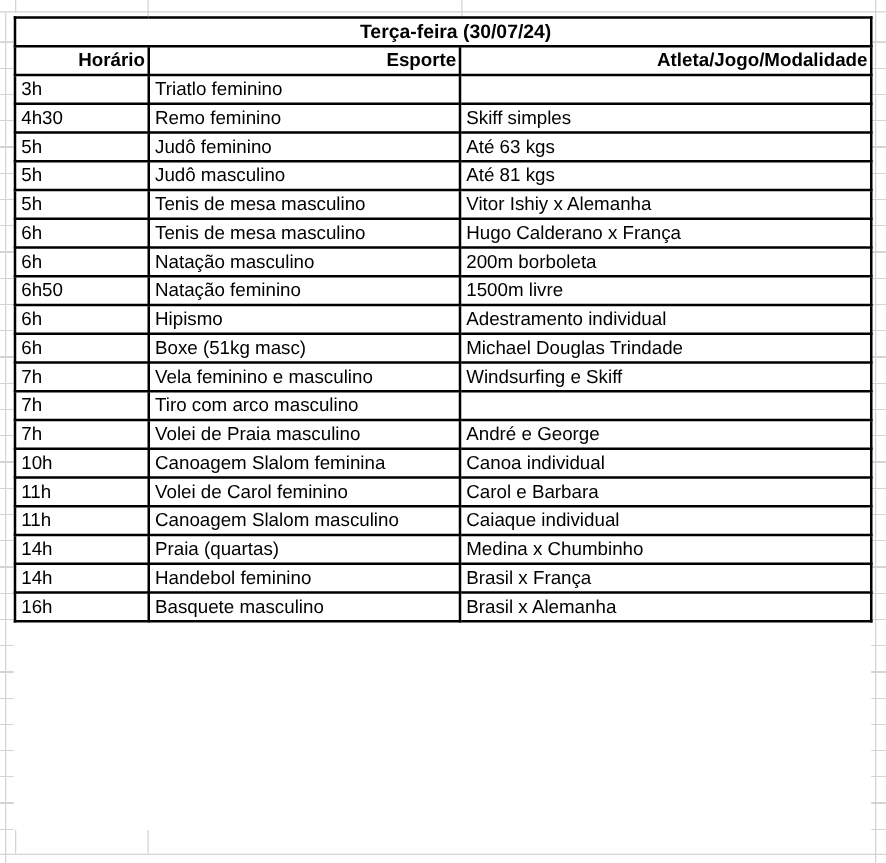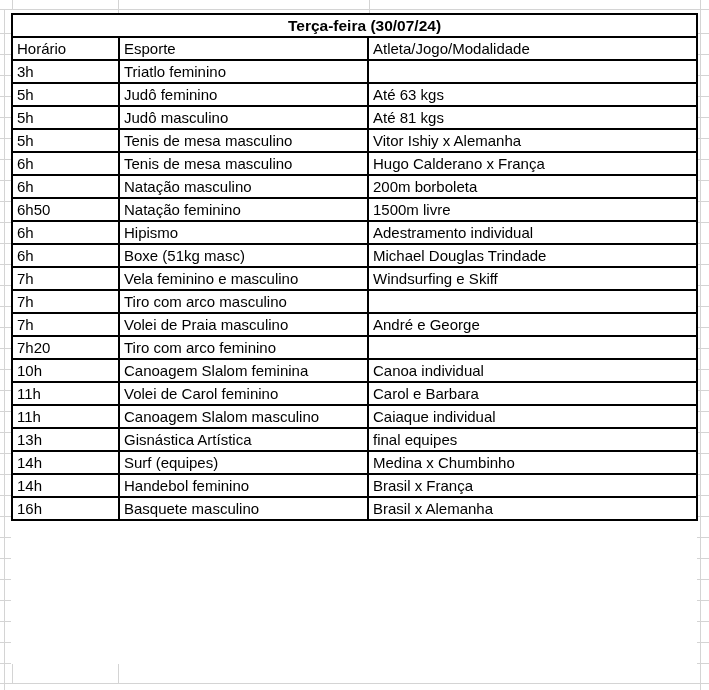--- a/index.html
+++ b/index.html
@@ -42,21 +42,21 @@
     height: 21px;
     padding: 0 2px 0 4px;
     font-size: 15px;
     line-height: 19px;
     font-weight: normal;
     text-align: left;
     vertical-align: middle;
     overflow: hidden;
     white-space: pre;
   }
-  table.sched th { font-weight: normal; }
+  table.sched th { font-weight: bold; text-align: right; }
   table.sched .title-cell {
     text-align: center;
     font-weight: bold;
     font-size: 15.5px;
     padding-left: 22px;
     margin-top: 28px;
   }
 </style>
 </head>
 <body>
@@ -85,20 +85,25 @@
     </tr>
     <tr>
       <th>Horário</th>
       <th>Esporte</th>
       <th>Atleta/Jogo/Modalidade</th>
     </tr>
     <tr>
         <td>3h</td>
         <td>Triatlo feminino</td>
         <td></td>
+      </tr>
+    <tr>
+        <td>4h30</td>
+        <td>Remo feminino</td>
+        <td>Skiff simples</td>
       </tr>
     <tr>
         <td>5h</td>
         <td>Judô feminino</td>
         <td>Até 63 kgs</td>
       </tr>
     <tr>
         <td>5h</td>
         <td>Judô masculino</td>
         <td>Até 81 kgs</td>
@@ -142,47 +147,37 @@
         <td>7h</td>
         <td>Tiro com arco masculino</td>
         <td></td>
       </tr>
     <tr>
         <td>7h</td>
         <td>Volei de Praia masculino</td>
         <td>André e George</td>
       </tr>
     <tr>
-        <td>7h20</td>
-        <td>Tiro com arco feminino</td>
-        <td></td>
-      </tr>
-    <tr>
         <td>10h</td>
         <td>Canoagem Slalom feminina</td>
         <td>Canoa individual</td>
       </tr>
     <tr>
         <td>11h</td>
         <td>Volei de Carol feminino</td>
         <td>Carol e Barbara</td>
       </tr>
     <tr>
         <td>11h</td>
         <td>Canoagem Slalom masculino</td>
         <td>Caiaque individual</td>
       </tr>
     <tr>
-        <td>13h</td>
-        <td>Gisnástica Artística</td>
-        <td>final equipes</td>
-      </tr>
-    <tr>
         <td>14h</td>
-        <td>Surf (equipes)</td>
+        <td>Praia (quartas)</td>
         <td>Medina x Chumbinho</td>
       </tr>
     <tr>
         <td>14h</td>
         <td>Handebol feminino</td>
         <td>Brasil x França</td>
       </tr>
     <tr>
         <td>16h</td>
         <td>Basquete masculino</td>

